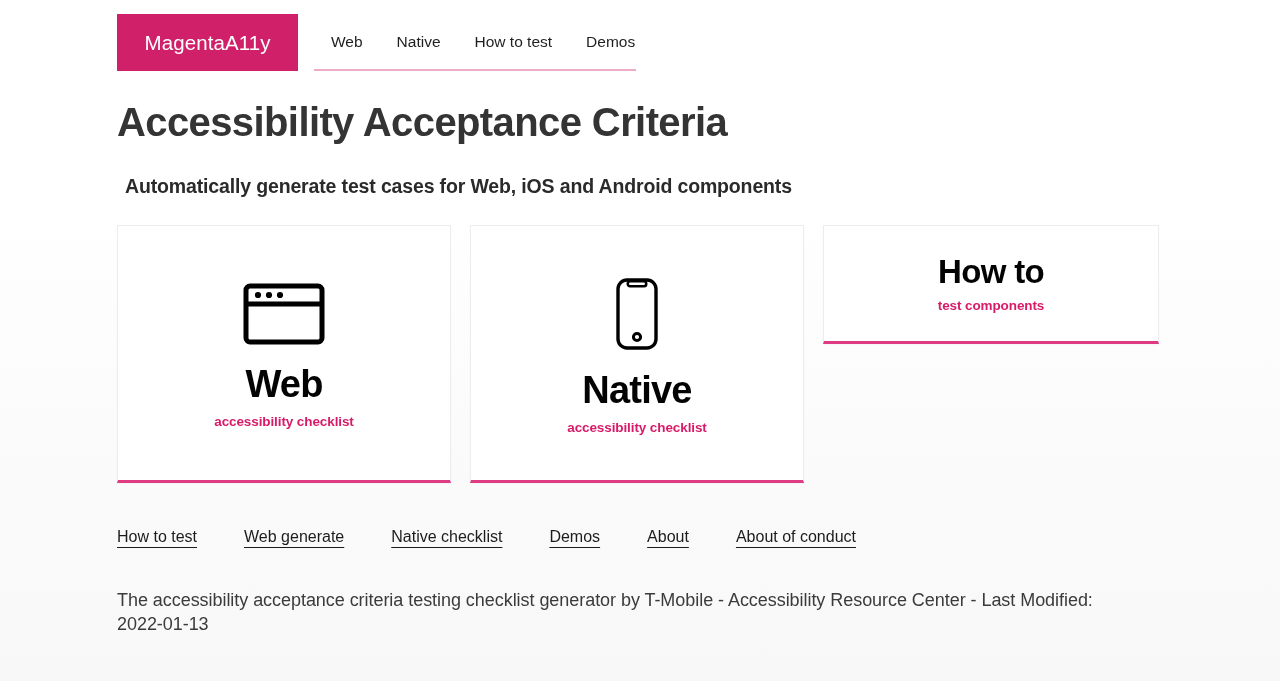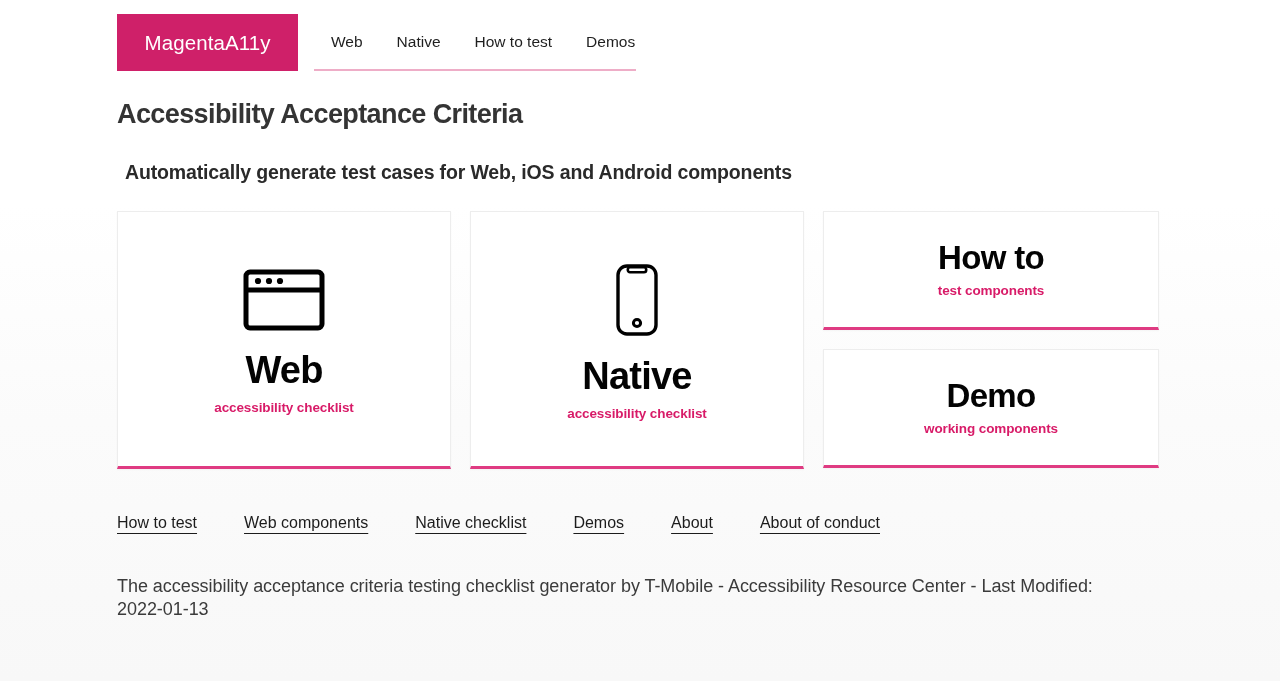--- a/index.html
+++ b/index.html
@@ -83,21 +83,21 @@
     font-weight: 400;
     text-decoration: none;
     line-height: 57px;
     cursor: pointer;
     white-space: nowrap;
   }
 
   
   .page-title {
     margin: 16px 0 4px 0;
-    font-size: 27px;
+    font-size: 40px;
     font-weight: 700;
     color: #343434;
     letter-spacing: -0.6px;
     line-height: 1.1;
   }
 
   .page-subtitle {
     margin: 31px 0 0 8px;
     font-size: 19.5px;
     font-weight: 700;
@@ -253,31 +253,27 @@
         <span class="card-title">Native</span>
         <span class="card-sub">accessibility checklist</span>
       </a>
 
       <div class="col-right">
         <a class="card card-short" href="#">
           <span class="card-title card-title-small">How to</span>
           <span class="card-sub">test components</span>
         </a>
 
-        <a class="card card-short" href="#">
-          <span class="card-title card-title-small">Demo</span>
-          <span class="card-sub">working components</span>
-        </a>
       </div>
 
     </div>
 
     <nav class="footer-nav">
       <a class="footer-link" href="#">How to test</a>
-      <a class="footer-link" href="#">Web components</a>
+      <a class="footer-link" href="#">Web generate</a>
       <a class="footer-link" href="#">Native checklist</a>
       <a class="footer-link" href="#">Demos</a>
       <a class="footer-link" href="#">About</a>
       <a class="footer-link" href="#">About of conduct</a>
     </nav>
 
     <div class="footer-note">The accessibility acceptance criteria testing checklist generator by T-Mobile - Accessibility Resource Center - Last Modified: 2022‑01‑13</div>
 
   </div>
 </div>

